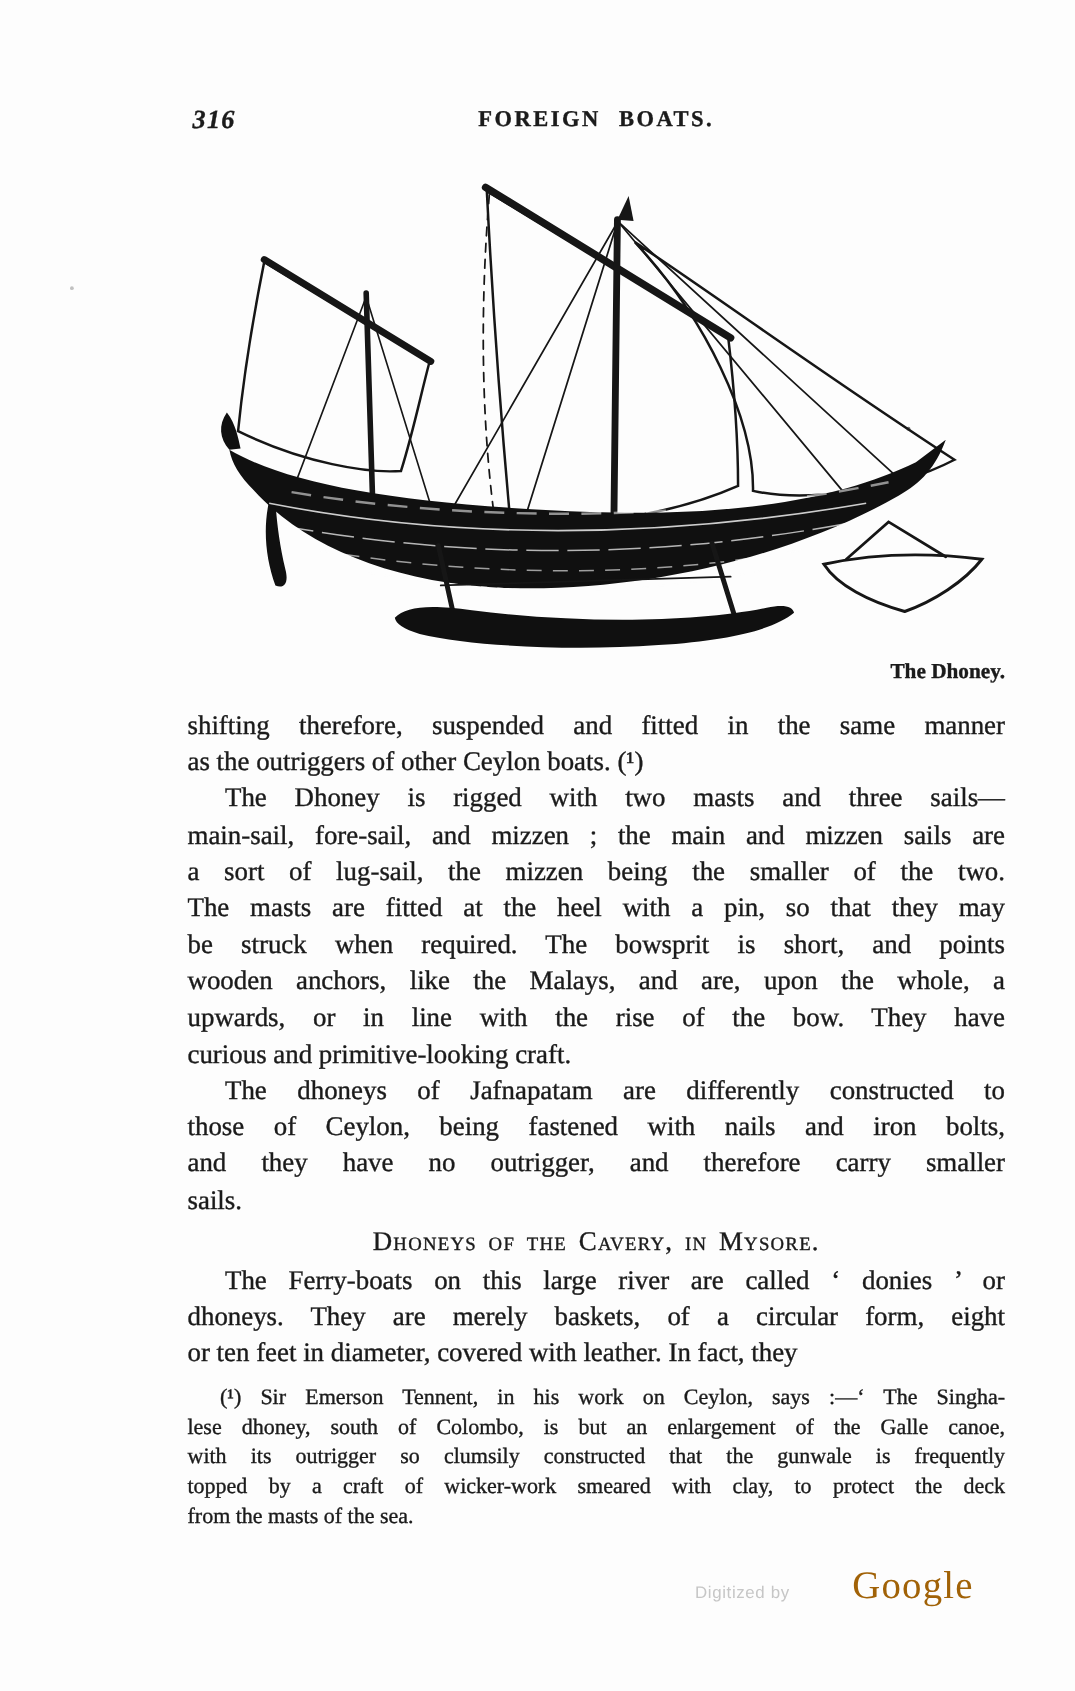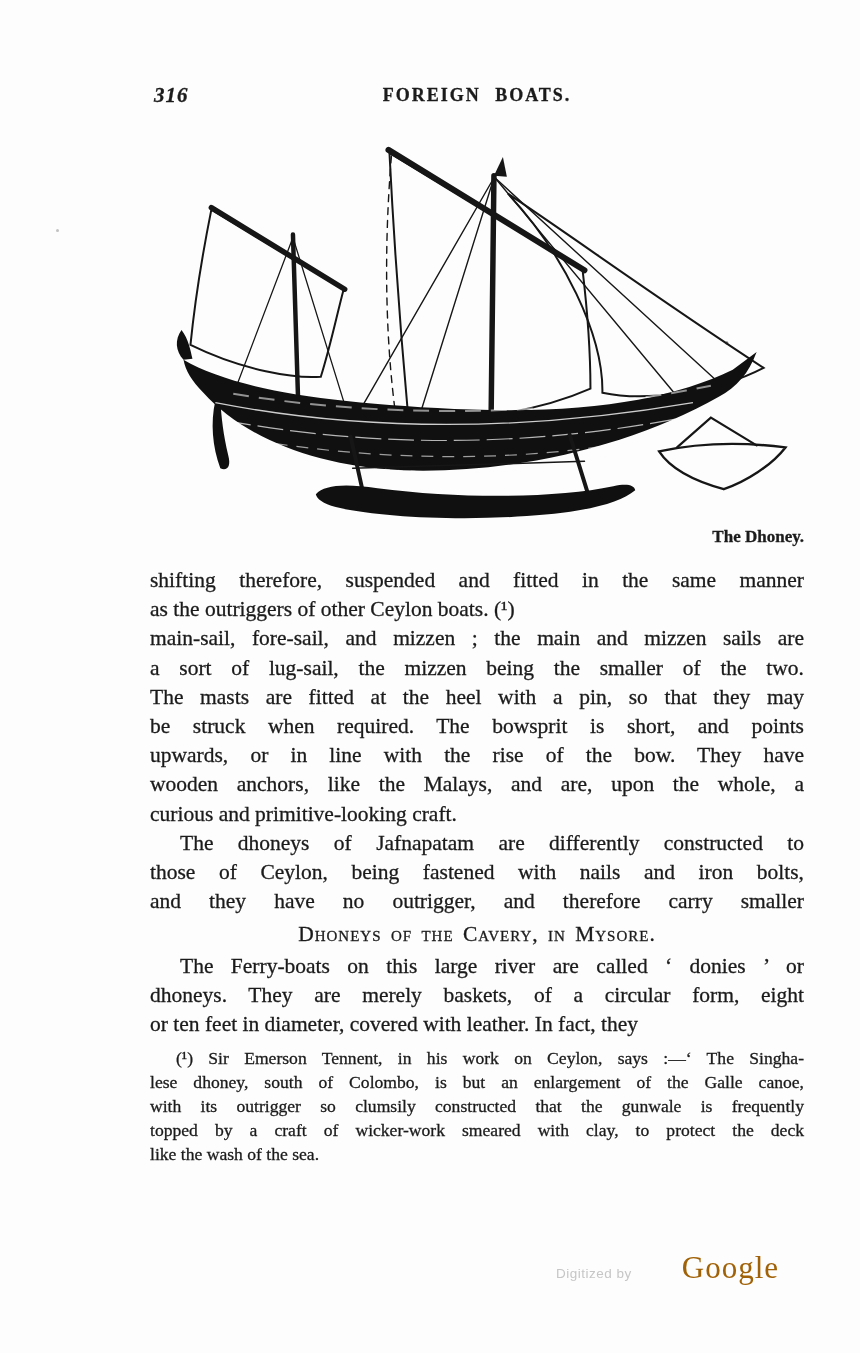--- a/index.html
+++ b/index.html
@@ -95,44 +95,46 @@
     </g>
     <circle cx="556" cy="212" r="1.6" fill="#222" opacity=".6"></circle>
   </svg>
 
   <div class="caption ink">The Dhoney.</div>
 
   <div class="textcol ink">
     <div class="line">shifting therefore, suspended and fitted in the same manner</div>
     <div class="line last">as the outriggers of other Ceylon boats. (¹)</div>
 
+    <div class="line indent">The Dhoney is rigged with two masts and three sails—</div>
     <div class="line">main-sail, fore-sail, and mizzen ; the main and mizzen sails are</div>
     <div class="line">a sort of lug-sail, the mizzen being the smaller of the two.</div>
     <div class="line">The masts are fitted at the heel with a pin, so that they may</div>
     <div class="line">be struck when required.  The bowsprit is short, and points</div>
+    <div class="line">wooden anchors, like the Malays, and are, upon the whole, a</div>
     <div class="line">upwards, or in line with the rise of the bow.  They have</div>
-    <div class="line">wooden anchors, like the Malays, and are, upon the whole, a</div>
     <div class="line last">curious and primitive-looking craft.</div>
 
     <div class="line indent">The dhoneys of Jafnapatam are differently constructed to</div>
     <div class="line">those of Ceylon, being fastened with nails and iron bolts,</div>
     <div class="line">and they have no outrigger, and therefore carry smaller</div>
+    <div class="line last">sails.</div>
 
     <div class="heading">Dhoneys of the Cavery, in Mysore.</div>
 
     <div class="line indent">The Ferry-boats on this large river are called ‘ donies ’ or</div>
     <div class="line">dhoneys.  They are merely baskets, of a circular form, eight</div>
     <div class="line last">or ten feet in diameter, covered with leather.  In fact, they</div>
 
     <div class="footnote">
       <div class="line indent">(¹) Sir Emerson Tennent, in his work on Ceylon, says :—‘ The Singha-</div>
       <div class="line">lese dhoney, south of Colombo, is but an enlargement of the Galle canoe,</div>
       <div class="line">with its outrigger so clumsily constructed that the gunwale is frequently</div>
       <div class="line">topped by a craft of wicker-work smeared with clay, to protect the deck</div>
-      <div class="line last">like the wash of the sea.</div>
+      <div class="line last">from the masts of the sea.</div>
     </div>
   </div>
 
   <div class="watermark">
     <span class="wm-prefix">Digitized by</span>
     <span class="wm-logo">Google</span>
   </div>
 
   <div class="speck" style="left:56px; top:229px;"></div>
 </div>

